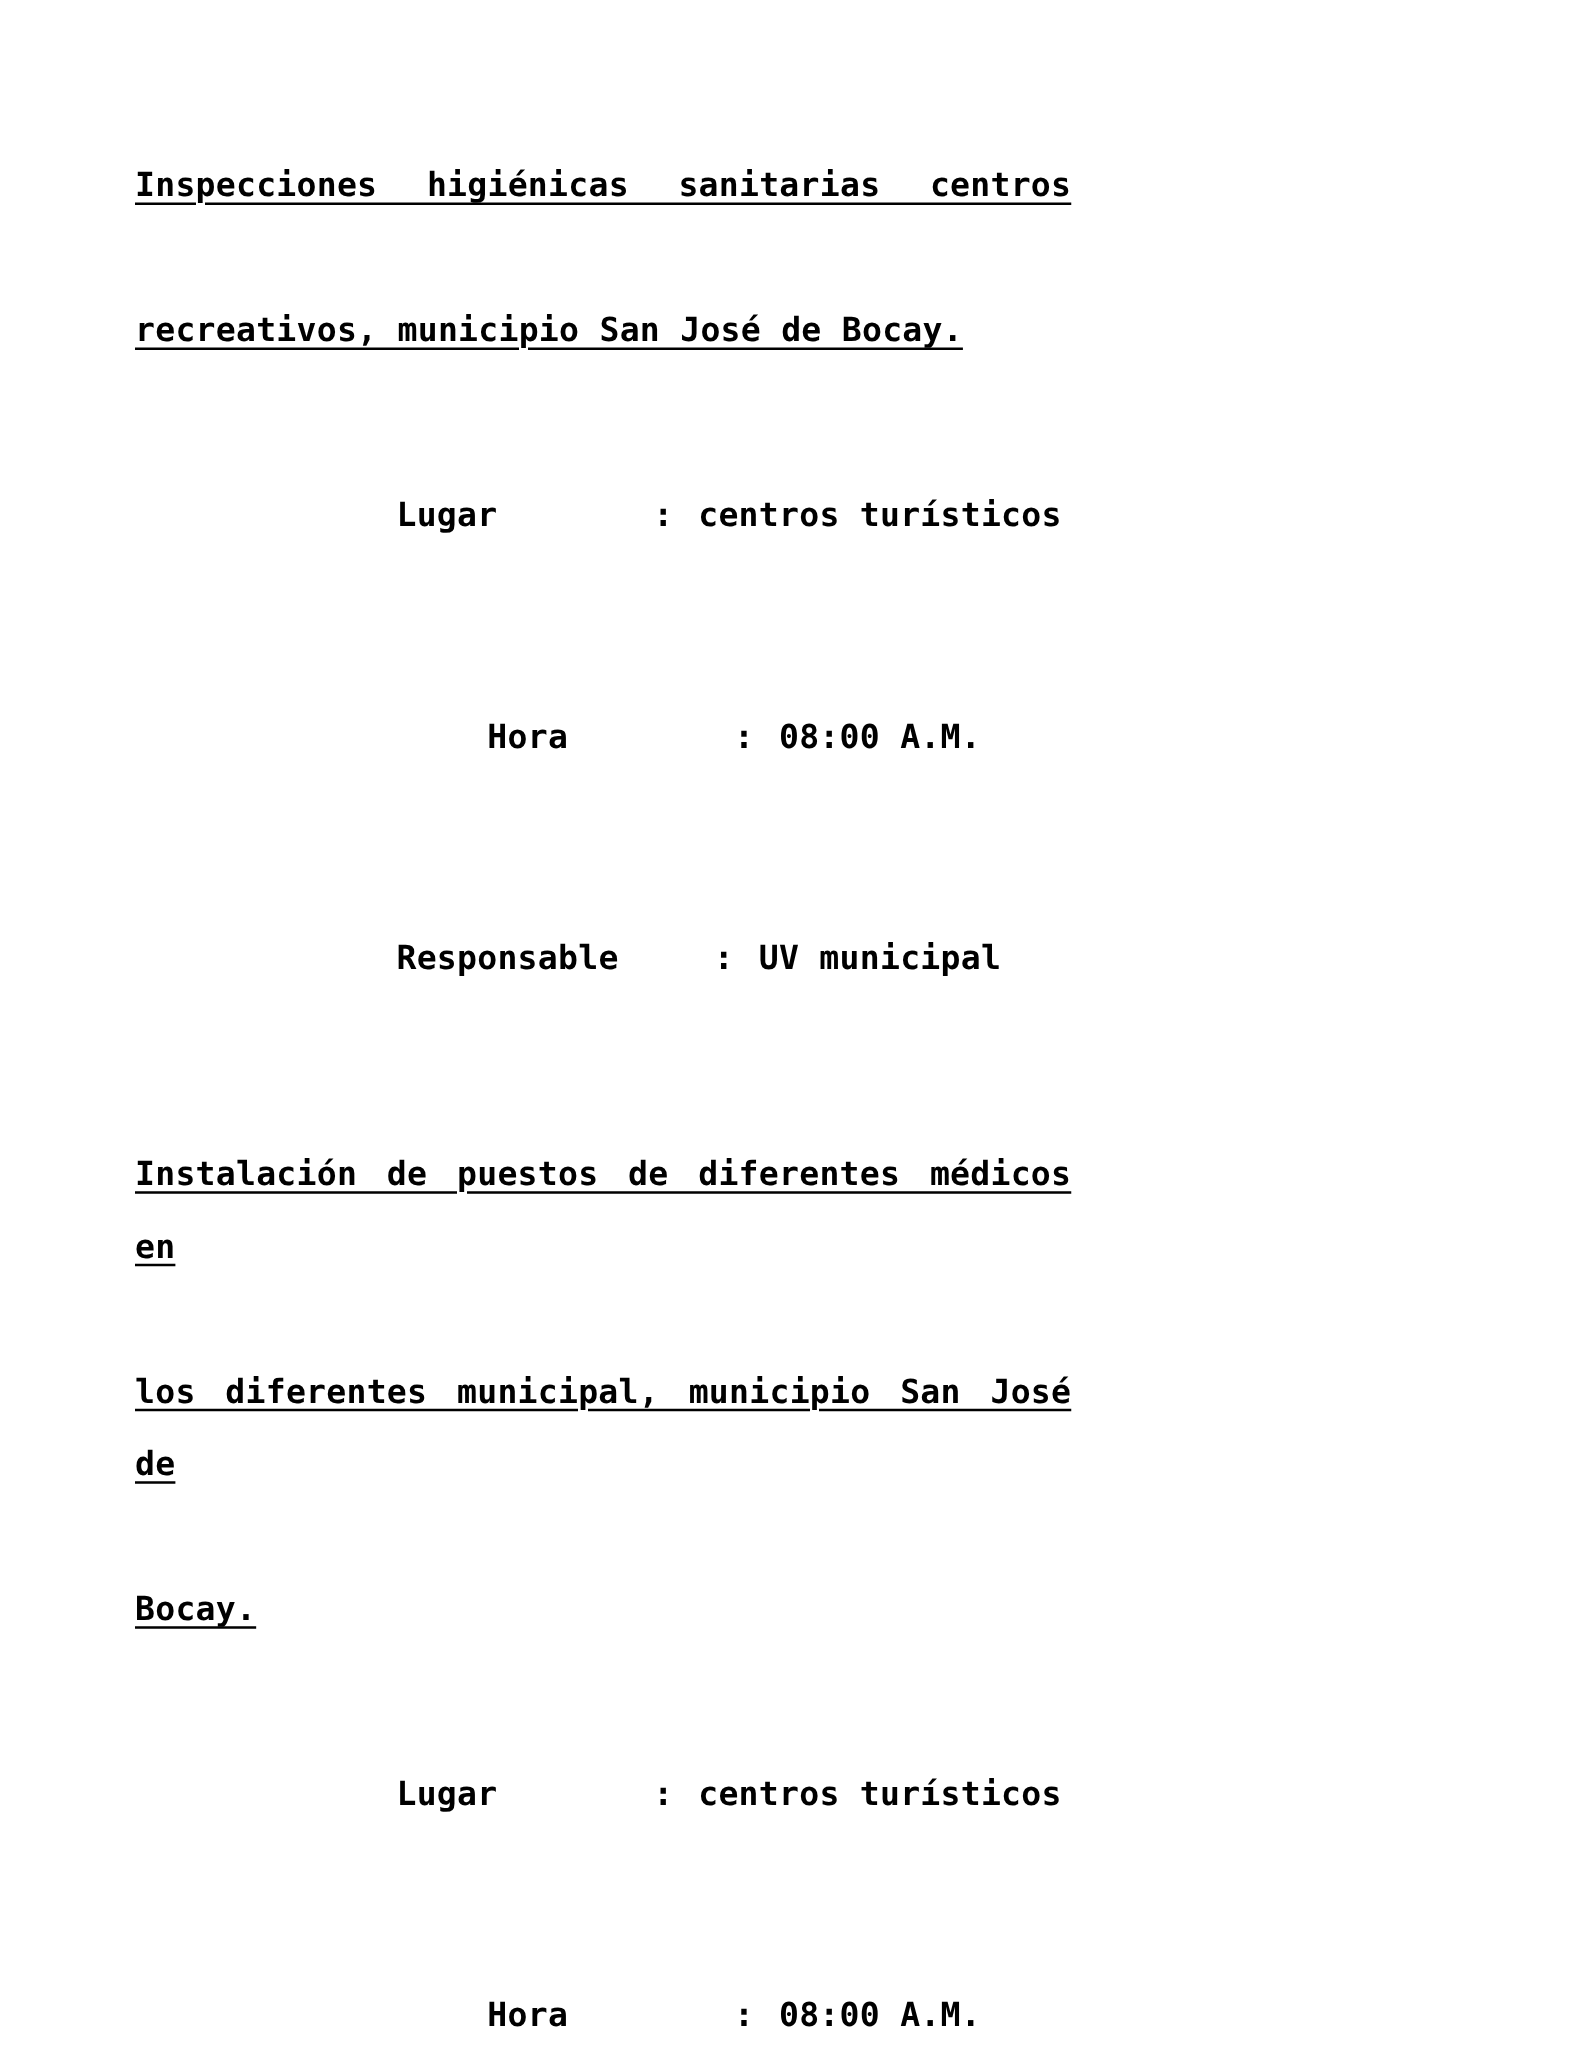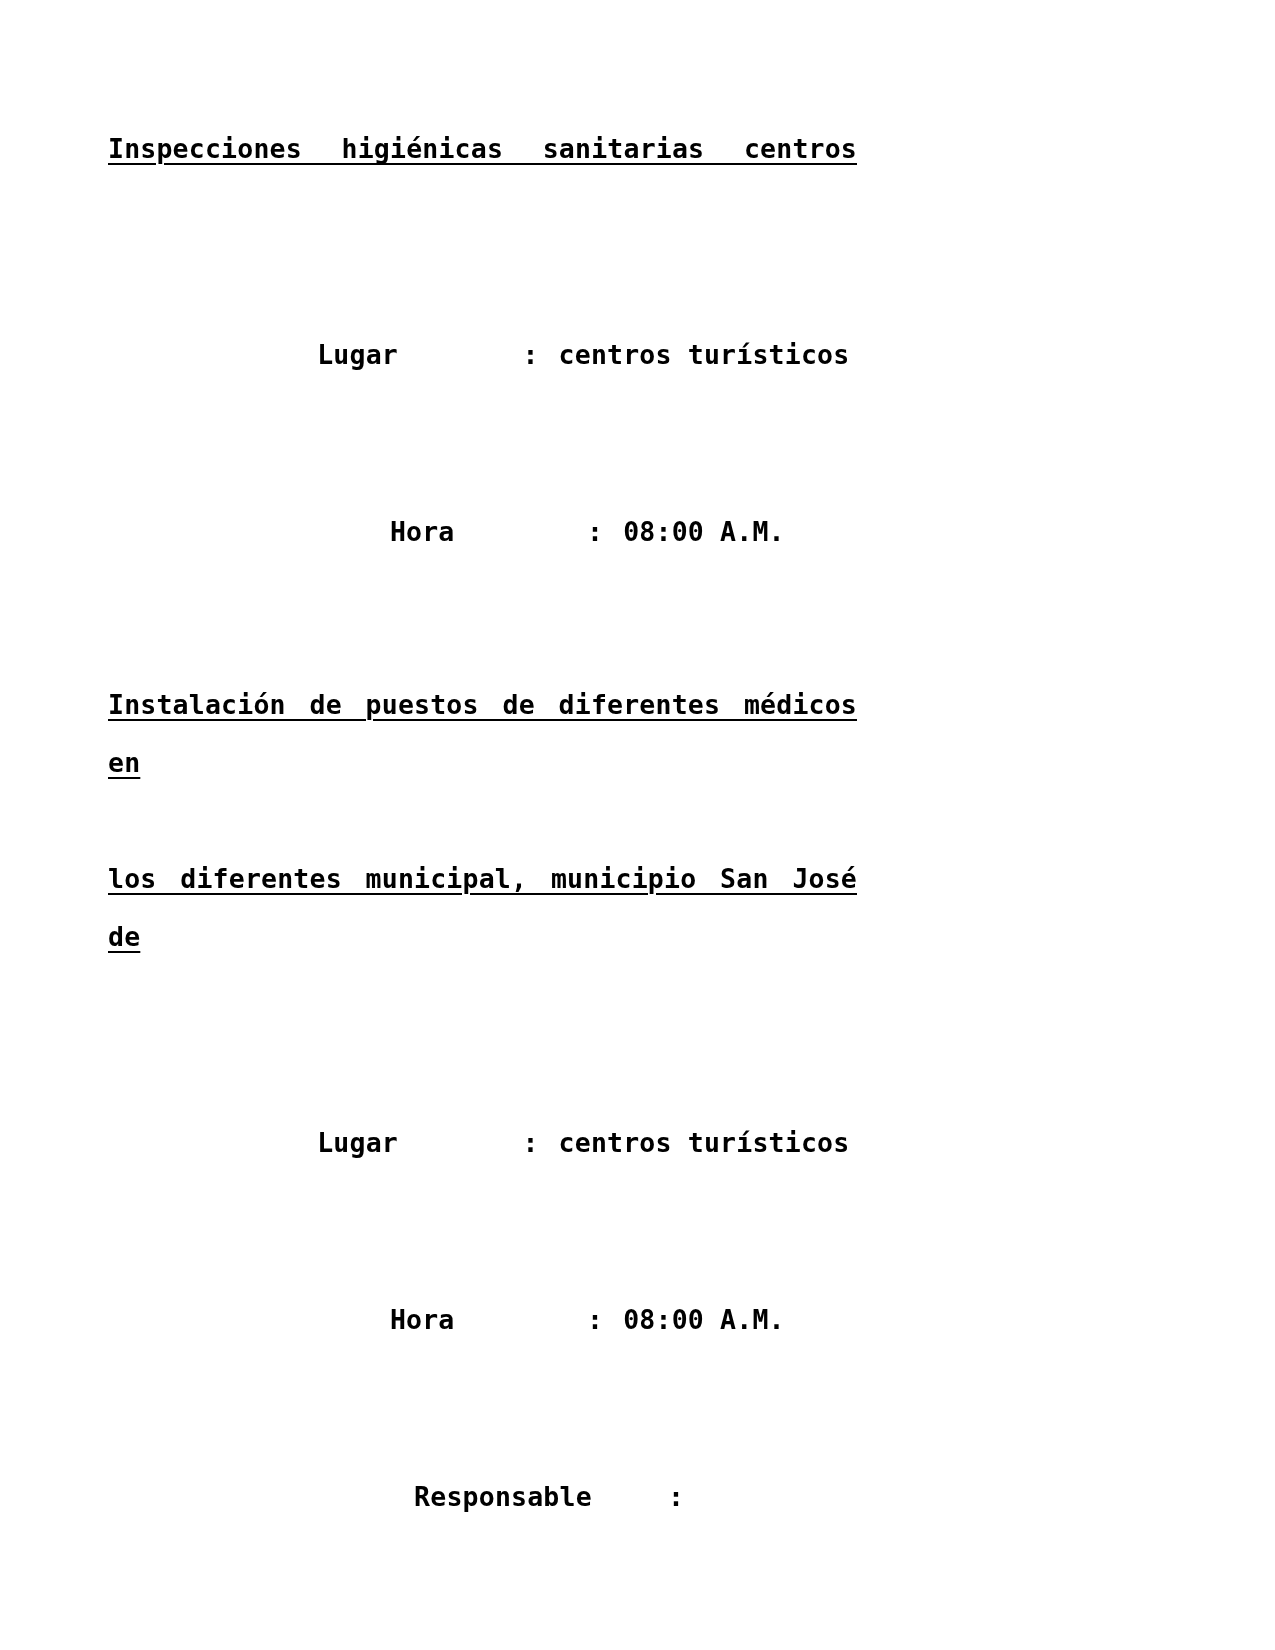--- a/index.html
+++ b/index.html
@@ -73,41 +73,50 @@
 </style>
 </head>
 <body>
 
 <div class="page">
 
   <div class="block">
     <div class="heading justify-full">
       <span class="u">Inspecciones  higiénicas  sanitarias  centros</span>
     </div>
+    <div class="heading">
+      <span class="u">recreativos, municipio San José de Bocay.</span>
+    </div>
   </div>
 
   <div class="spacer-sm"></div>
 
   <div class="block">
     <div class="detail-row">
       <span class="label">Lugar</span><span class="colon">:</span><span class="value">centros turísticos</span>
     </div>
     <div class="detail-row">
       <span class="label">Hora</span><span class="colon">:</span><span class="value">08:00 A.M.</span>
     </div>
+    <div class="detail-row">
+      <span class="label">Responsable</span><span class="colon">:</span><span class="value">UV municipal</span>
+    </div>
   </div>
 
   <div class="spacer-md"></div>
 
   <div class="block">
     <div class="heading justify-full">
       <span class="u">Instalación de puestos de diferentes médicos en</span>
     </div>
     <div class="heading justify-full">
       <span class="u">los diferentes municipal, municipio San José de</span>
+    </div>
+    <div class="heading">
+      <span class="u">Bocay.</span>
     </div>
   </div>
 
   <div class="spacer-sm"></div>
 
   <div class="block">
     <div class="detail-row">
       <span class="label">Lugar</span><span class="colon">:</span><span class="value">centros turísticos</span>
     </div>
     <div class="detail-row">

